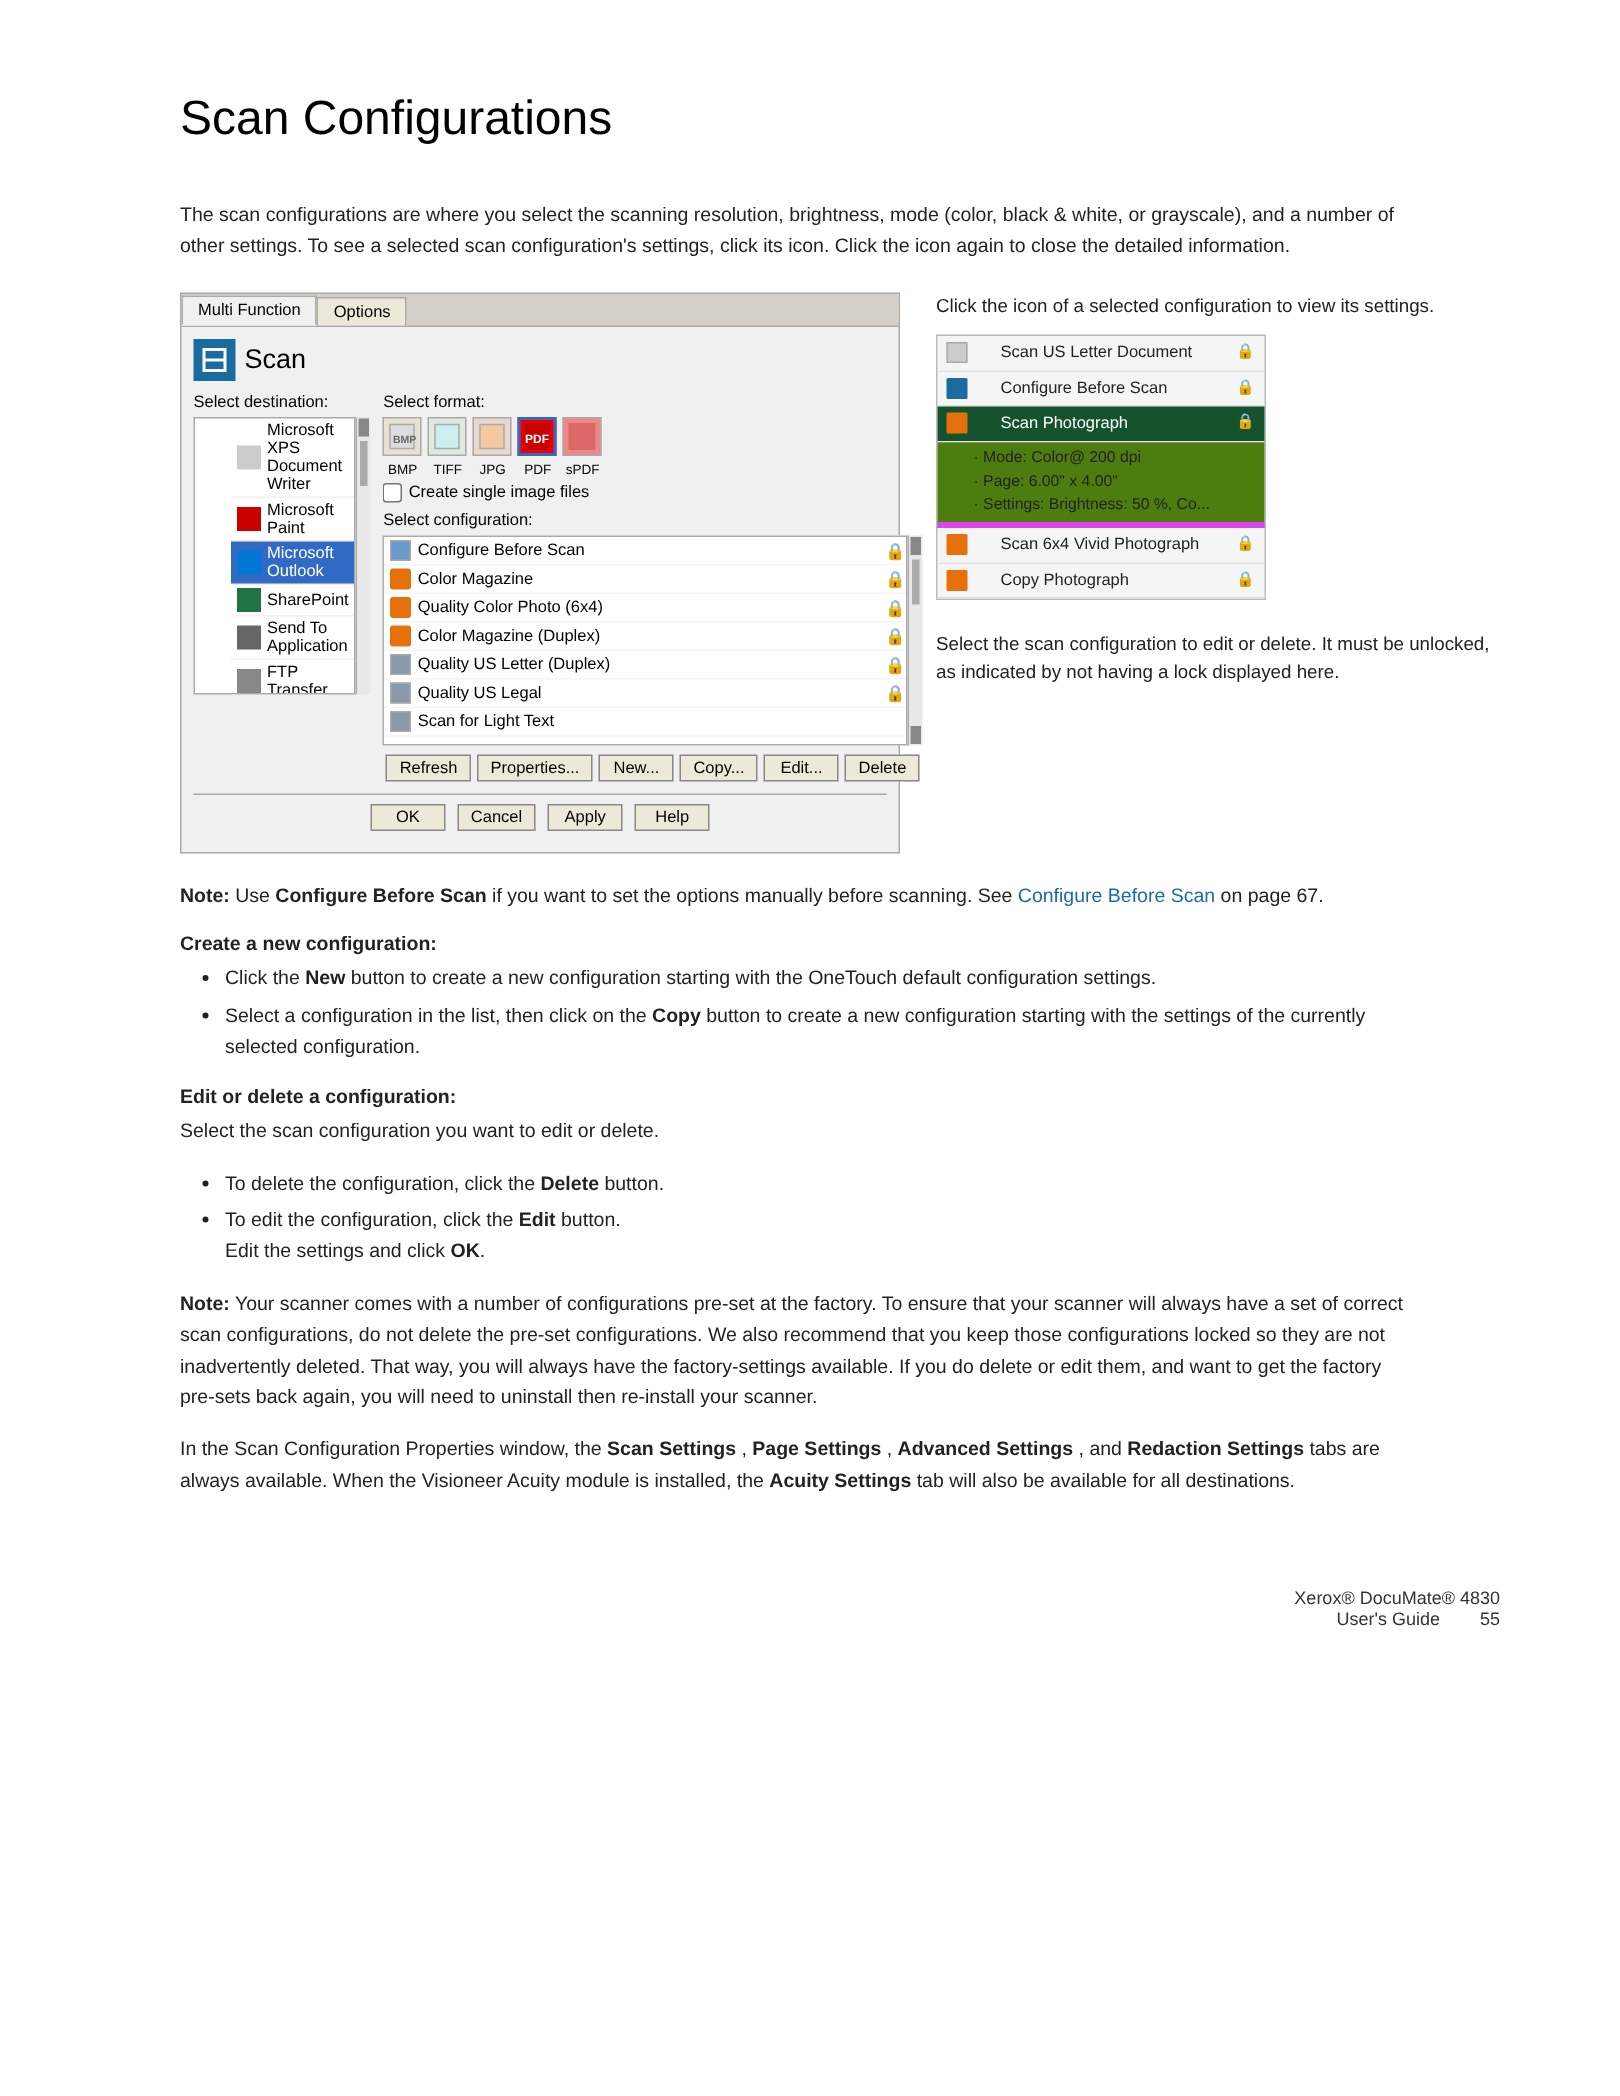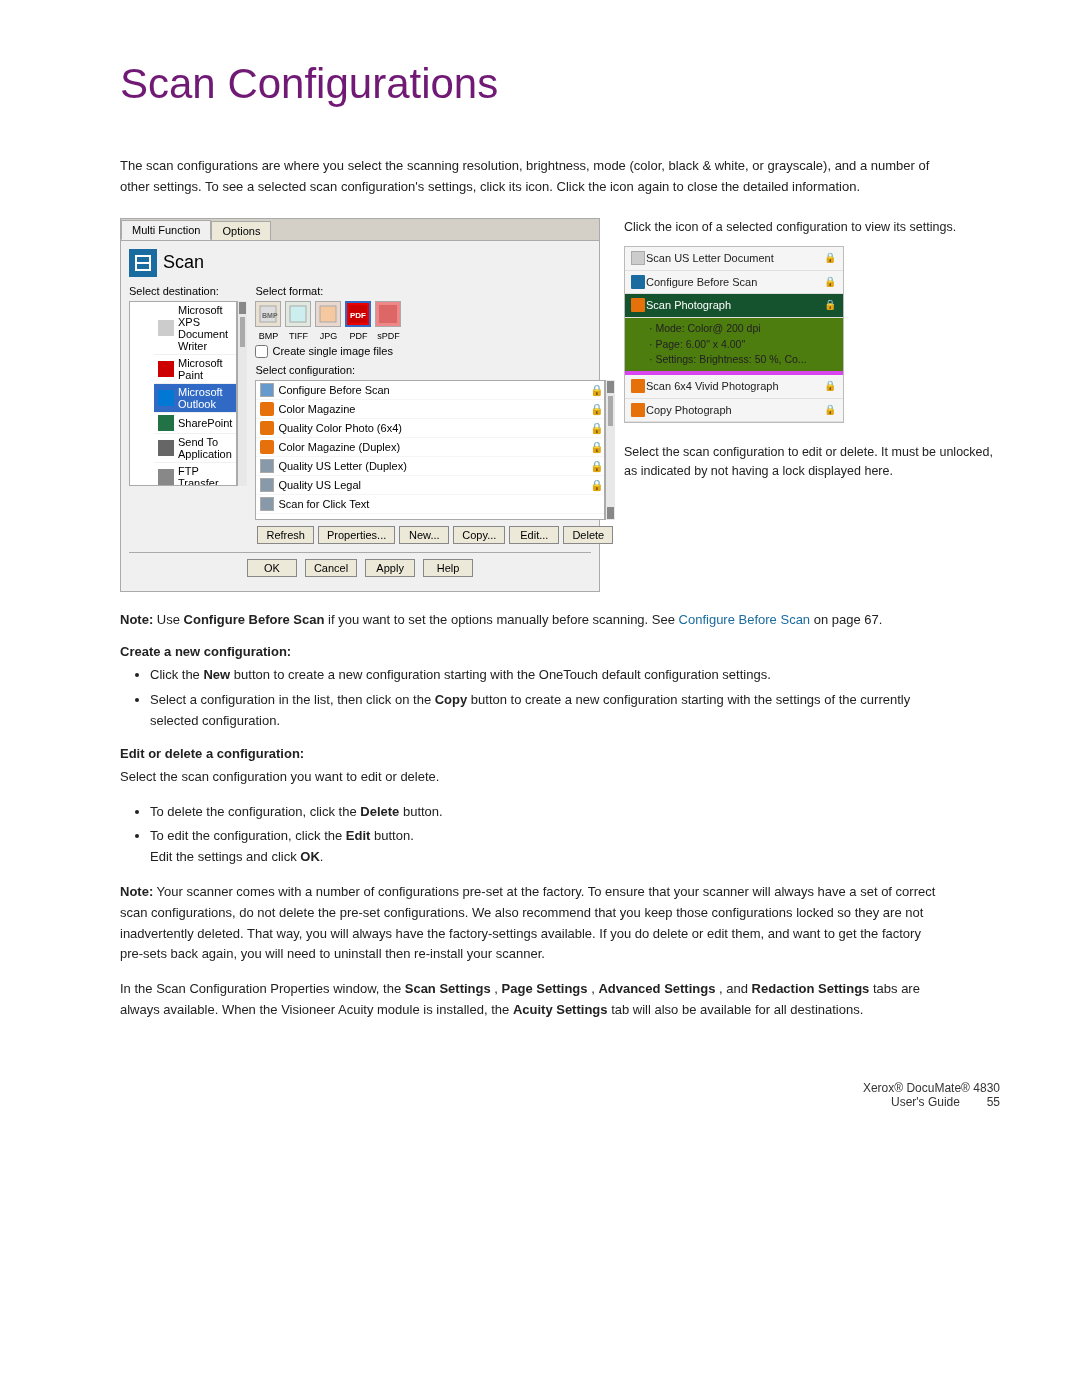--- a/index.html
+++ b/index.html
@@ -6,24 +6,24 @@
     body {
       background: #fff;
       font-family: Arial, sans-serif;
       font-size: 13px;
       color: #222;
       width: 1080px;
       min-height: 1397px;
       padding: 60px 80px 60px 120px;
     }
     h1 {
-      font-size: 42px;
+      font-size: 32px;
       font-weight: 300;
-      color: #701a75;
-      margin-bottom: 48px;
+      color: #000000;
+      margin-bottom: 36px;
       font-family: 'Segoe UI', Arial, sans-serif;
     }
     .intro-text {
       font-size: 13px;
       line-height: 1.6;
       margin-bottom: 20px;
       max-width: 820px;
     }
     .main-section {
       display: flex;
@@ -241,21 +241,21 @@
       border: 1px solid #bbb;
       background: #f5f5f5;
       width: 220px;
       font-size: 11px;
     }
     .mini-list-item {
       display: flex;
       align-items: flex-start;
       padding: 3px 6px;
       border-bottom: 1px solid #e0e0e0;
-      gap: 1px;
+      gap: 22px;
     }
     .mini-list-item.selected {
       background: #14532d;
       color: white;
     }
     .mini-icon {
       width: 14px;
       height: 14px;
       flex-shrink: 0;
       background: #888;
@@ -482,21 +482,21 @@
               <div class="config-item">
                 <div class="config-item-left">
                   <span class="config-icon doc" style="background:#8899aa;"></span>
                   <span>Quality US Legal</span>
                 </div>
                 <span class="lock-icon">🔒</span>
               </div>
               <div class="config-item">
                 <div class="config-item-left">
                   <span class="config-icon doc" style="background:#8899aa;"></span>
-                  <span>Scan for Click Text</span>
+                  <span>Scan for Light Text</span>
                 </div>
               </div>
             </div>
             <div class="scroll-track">
               <div style="background:#888;height:12px;margin:1px 1px;"></div>
               <div class="scroll-thumb"></div>
               <div style="background:#888;height:12px;margin:1px 1px;margin-top:auto;"></div>
             </div>
           </div>
 

